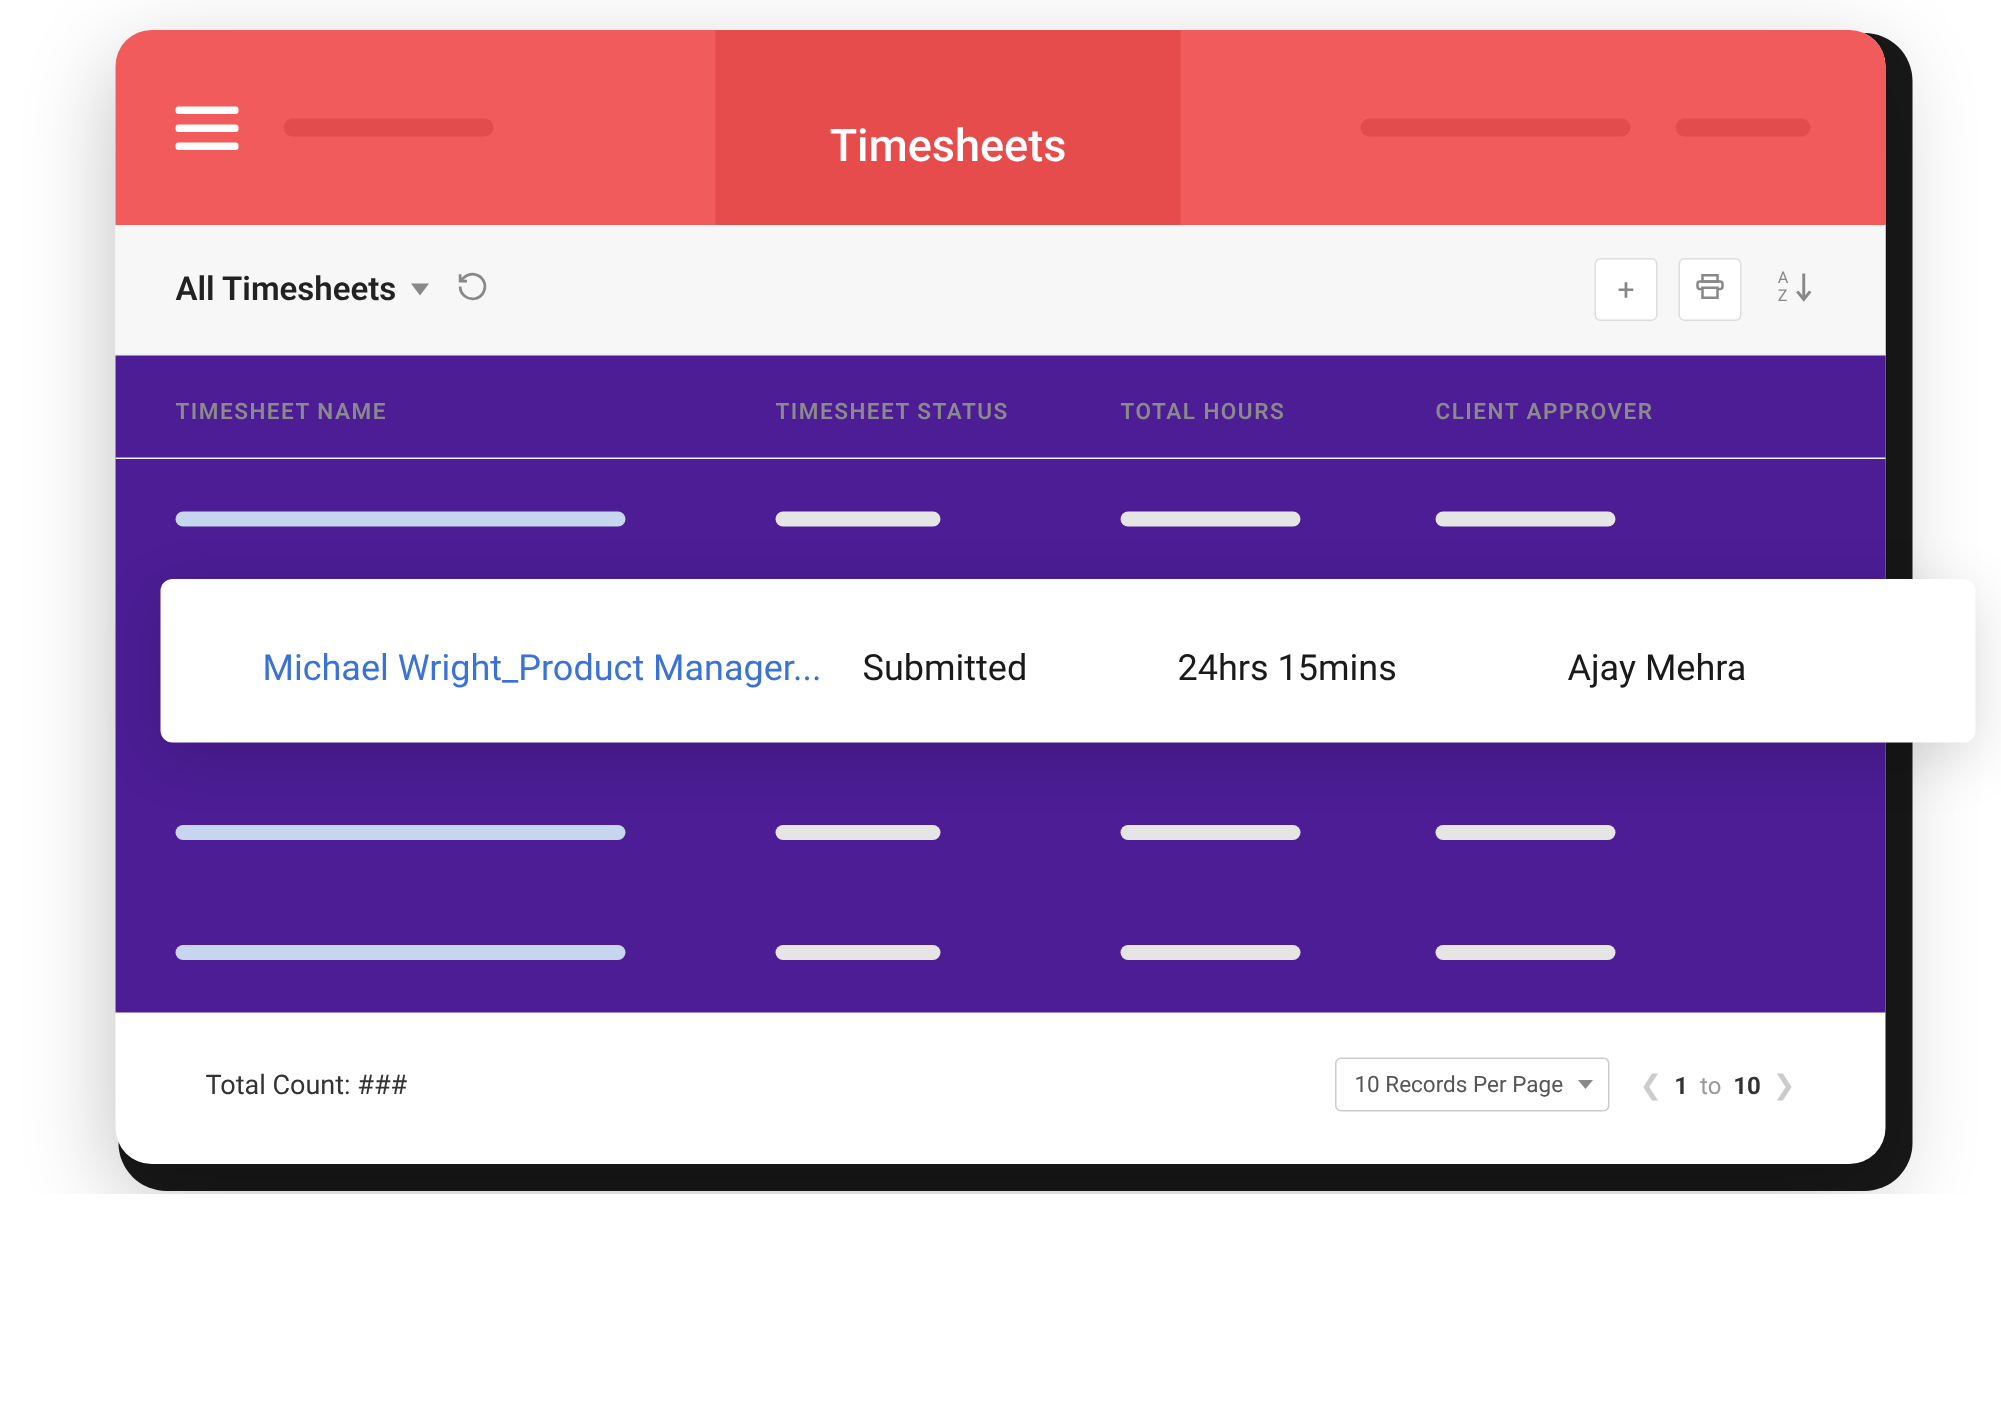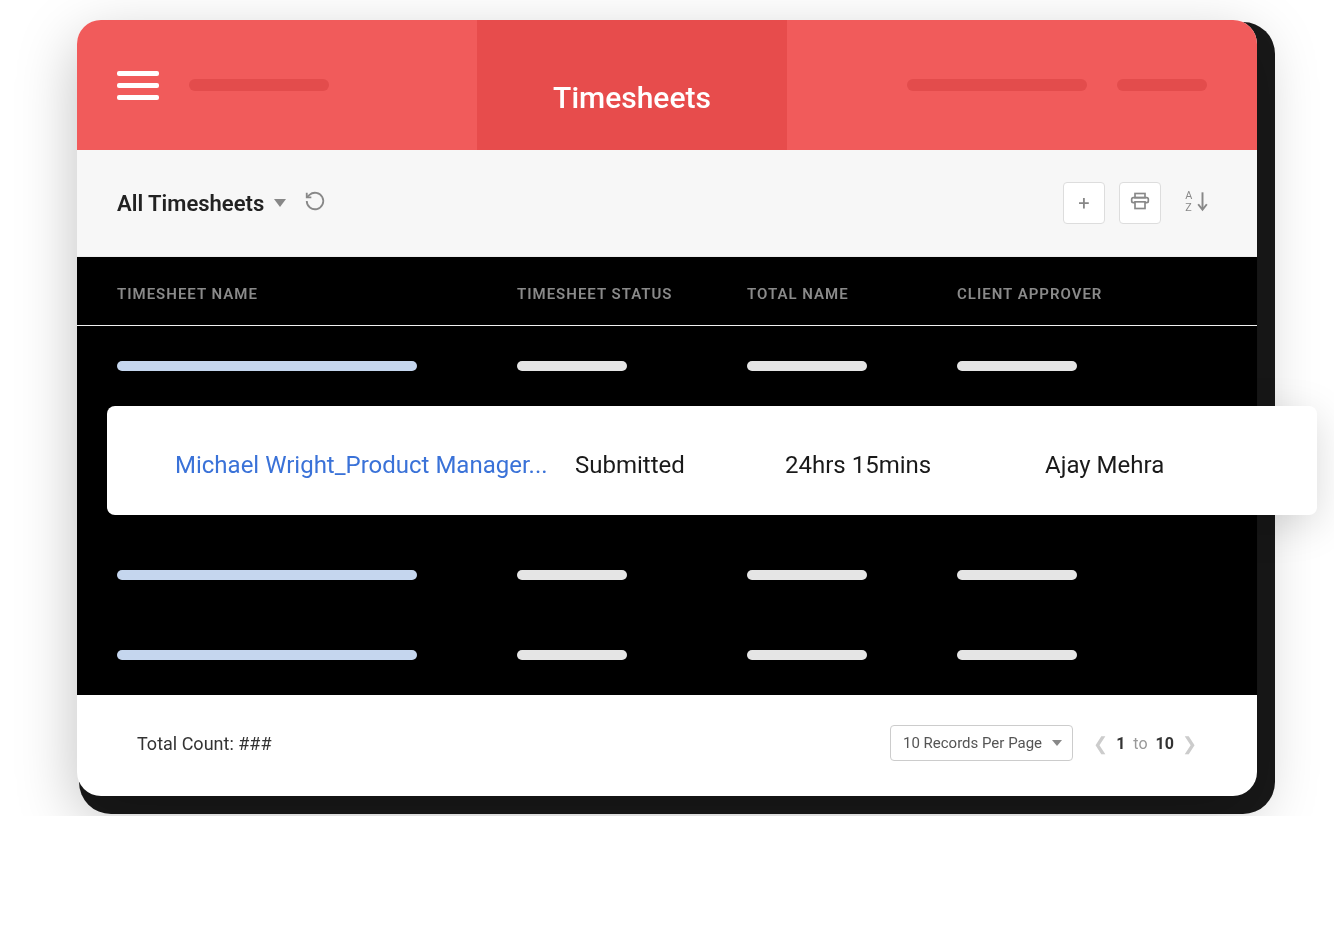--- a/index.html
+++ b/index.html
@@ -81,21 +81,21 @@
       background: rgba(200,50,50,0.35);
       border-radius: 6px;
     }
     .header-right-placeholder.wide { width: 180px; }
     .header-right-placeholder.narrow { width: 90px; }
 
     .toolbar {
       background: #f7f7f7;
       display: flex;
       align-items: center;
-      padding: 32px 40px;
+      padding: 22px 40px;
       border-bottom: 1px solid #eee;
     }
     .toolbar-left {
       display: flex;
       align-items: center;
       gap: 18px;
     }
     .filter-dropdown {
       display: flex;
       align-items: center;
@@ -138,21 +138,21 @@
       display: flex;
       align-items: center;
       justify-content: center;
       width: 42px;
       height: 42px;
       cursor: pointer;
       color: #888;
     }
 
     .table-area {
-      background: #000000;
+      background: #4c1d95;
     }
     .table-header {
       display: flex;
       padding: 28px 40px 22px;
       border-bottom: 1px solid #f0f0f0;
     }
     .th {
       font-size: 15px;
       font-weight: 600;
       color: #8a8a8a;
@@ -321,21 +321,21 @@
           </svg>
         </span>
       </div>
     </div>
   </div>
 
   <div class="table-area">
     <div class="table-header">
       <div class="th col-name">TIMESHEET NAME</div>
       <div class="th col-status">TIMESHEET STATUS</div>
-      <div class="th col-hours">TOTAL NAME</div>
+      <div class="th col-hours">TOTAL HOURS</div>
       <div class="th col-approver">CLIENT APPROVER</div>
     </div>
 
     <div class="skeleton-row">
       <div class="col-name">
           <div class="skel skel-name"></div>
         </div>
       <div class="col-status">
           <div class="skel skel-status"></div>
         </div>

